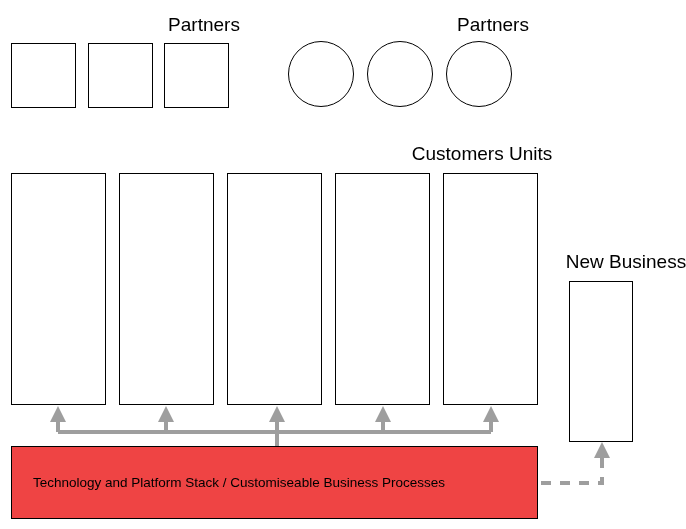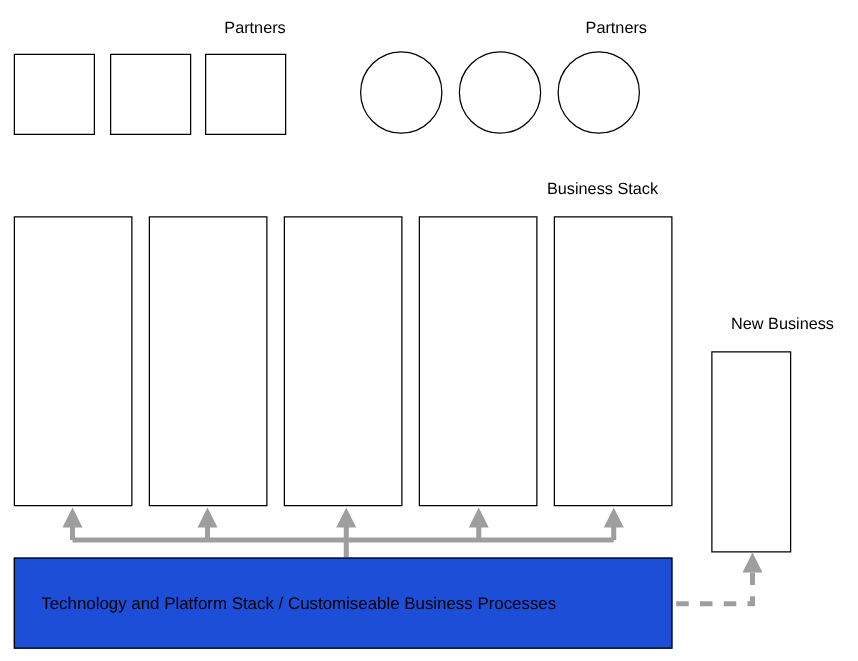--- a/index.html
+++ b/index.html
@@ -23,31 +23,31 @@
     position: absolute;
     box-sizing: border-box;
     background: #ffffff;
     border: 1px solid #000000;
   }
   .node.circle {
     border-radius: 50%;
   }
   .group-label {
     position: absolute;
-    font-size: 13px;
+    font-size: 19px;
     color: #000000;
     line-height: 1;
     white-space: nowrap;
     text-align: center;
     transform: translateX(-50%);
   }
   .platform-box {
     position: absolute;
     box-sizing: border-box;
-    background: #1d4ed8;
+    background: #ef4444;
     border: 1px solid #000000;
     display: flex;
     align-items: center;
   }
   .platform-label {
     font-size: 13.5px;
     color: #000000;
     padding-left: 21px;
     white-space: nowrap;
     line-height: 1;
@@ -63,21 +63,21 @@
 </style>
 </head>
 <body>
 
 <div id="diagram-root">
 
   <div class="group-label" style="left:204px; top:15px;">Partners</div>
 
   <div class="group-label" style="left:493px; top:15px;">Partners</div>
 
-  <div class="group-label" style="left:482px; top:144px;">Business Stack</div>
+  <div class="group-label" style="left:482px; top:144px;">Customers Units</div>
 
   <div class="group-label" style="left:626px; top:252px;">New Business</div>
 
   <div class="node" style="left:11px; top:43px; width:65px; height:65px;"></div>
   <div class="node" style="left:88px; top:43px; width:65px; height:65px;"></div>
   <div class="node" style="left:164px; top:43px; width:65px; height:65px;"></div>
 
   <div class="node circle" style="left:288px; top:41px; width:66px; height:66px;"></div>
   <div class="node circle" style="left:367px; top:41px; width:66px; height:66px;"></div>
   <div class="node circle" style="left:446px; top:41px; width:66px; height:66px;"></div>

